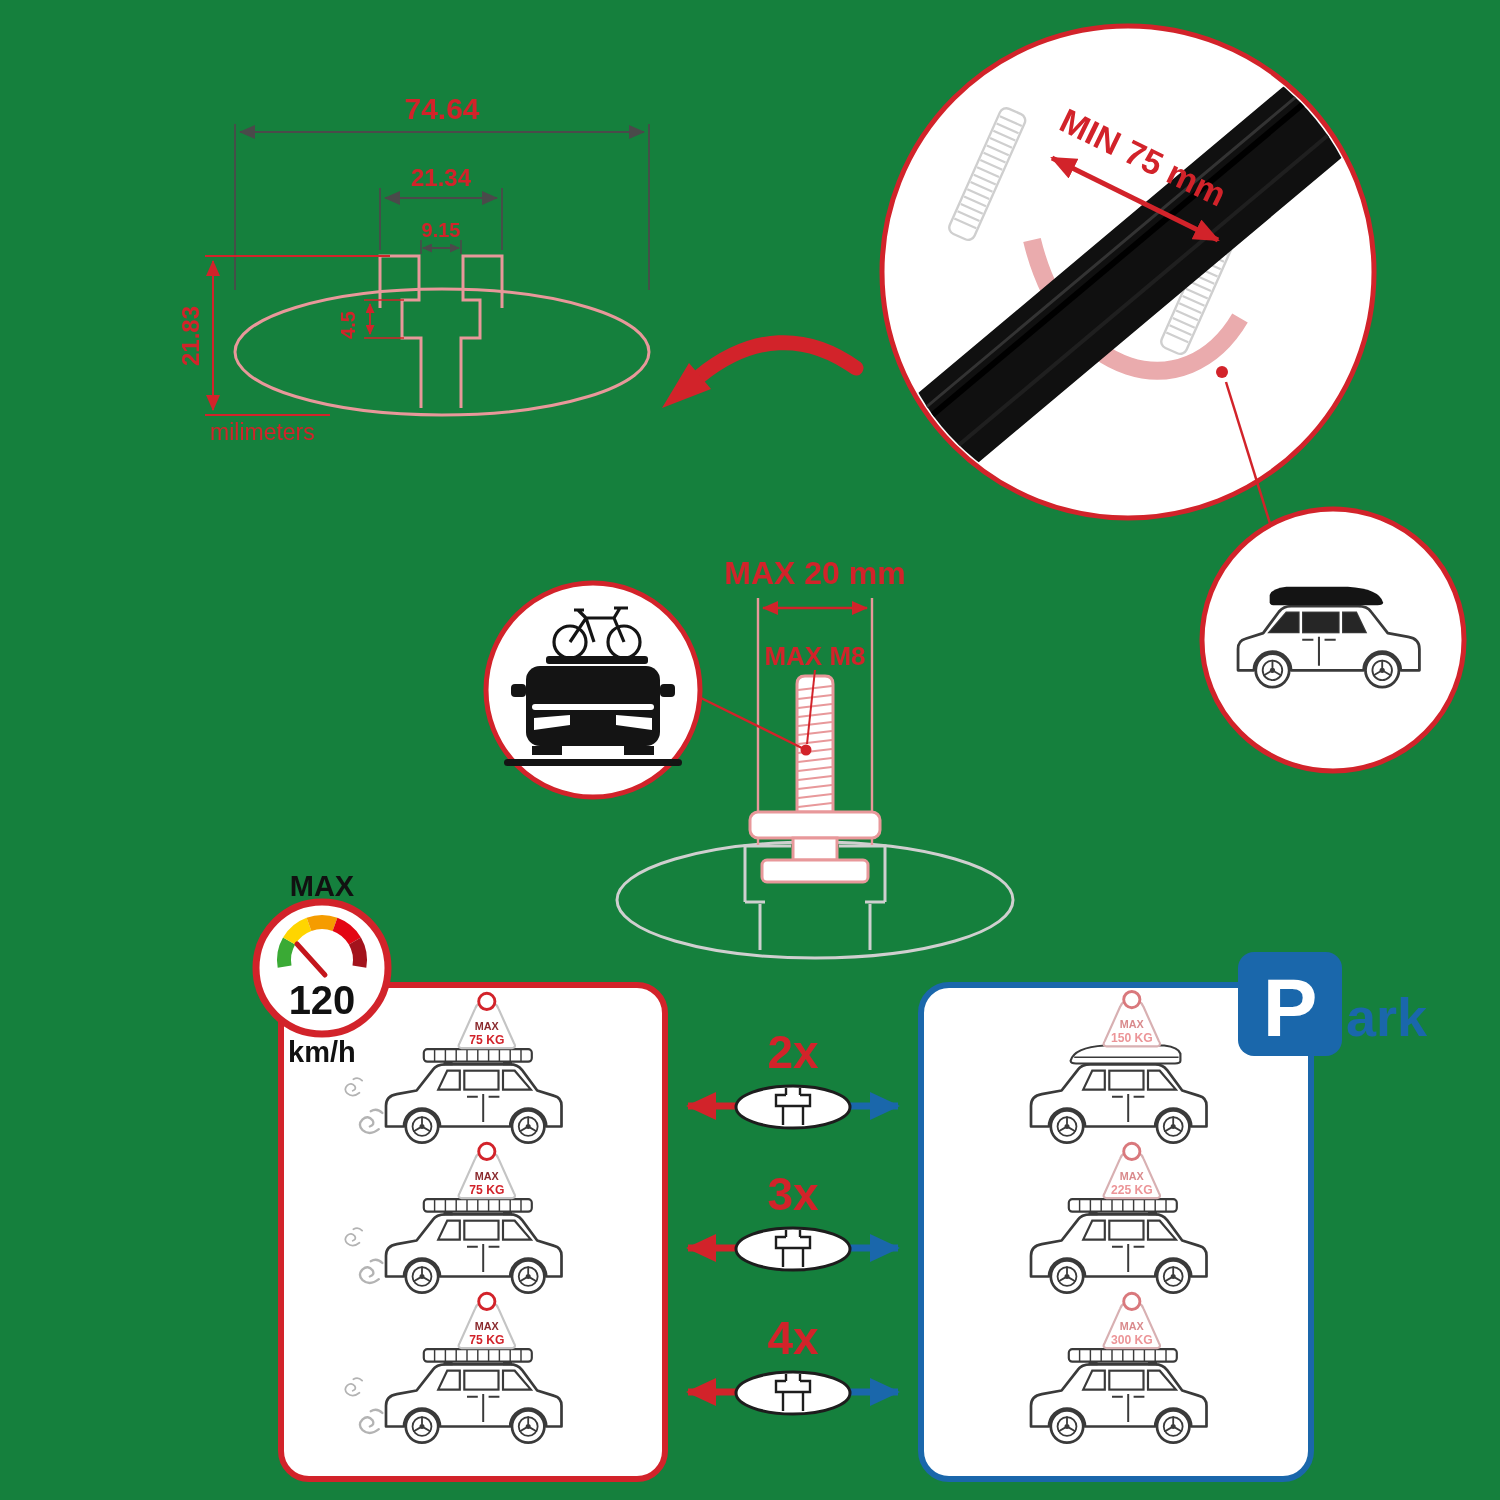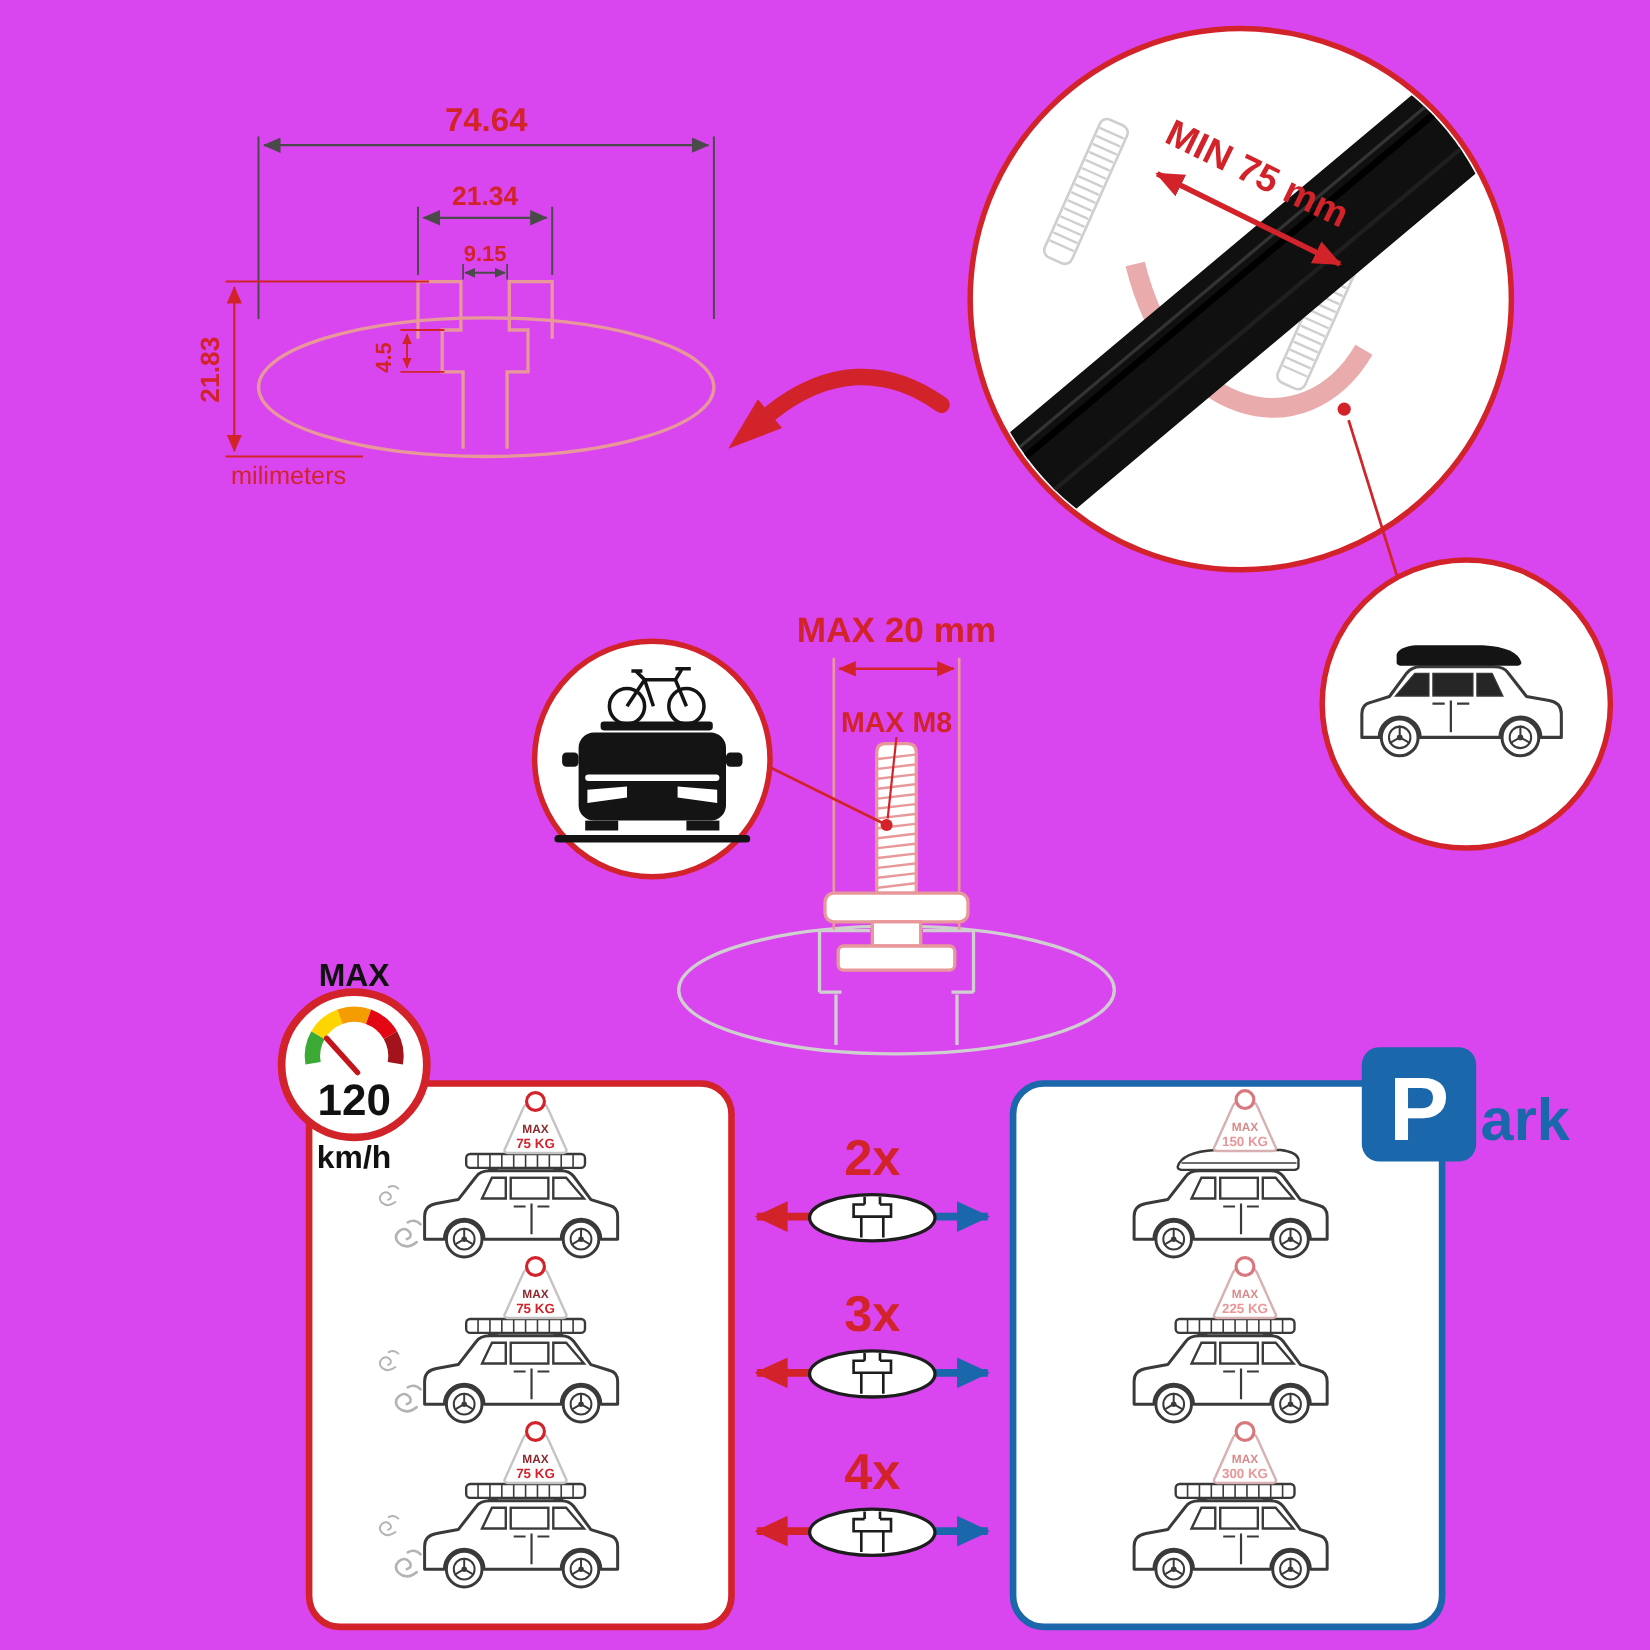--- a/index.html
+++ b/index.html
@@ -1,16 +1,16 @@
 <!DOCTYPE html>
 <html><head>
 <meta charset="utf-8">
 <style>
   html,body{margin:0;padding:0;background:#fff;}
-  #stage{position:relative;width:1500px;height:1500px;background:#d946ef;overflow:hidden;}
+  #stage{position:relative;width:1500px;height:1500px;background:#15803d;overflow:hidden;}
   svg{display:block;}
   text{font-family:"Liberation Sans",sans-serif;}
   .dim-lg{fill:#d2232a;font-size:30px;font-weight:700;}
   .dim-md{fill:#d2232a;font-size:24px;font-weight:700;}
   .dim-sm{fill:#d2232a;font-size:20px;font-weight:700;}
   .units{fill:#d2232a;font-size:23px;font-weight:400;}
   .min-label{fill:#d2232a;font-size:34px;font-weight:700;}
   .red-bold-lg{fill:#d2232a;font-size:32px;font-weight:700;}
   .red-bold-md{fill:#d2232a;font-size:26px;font-weight:700;}
   .black-bold-md{fill:#111;font-size:29px;font-weight:700;}

